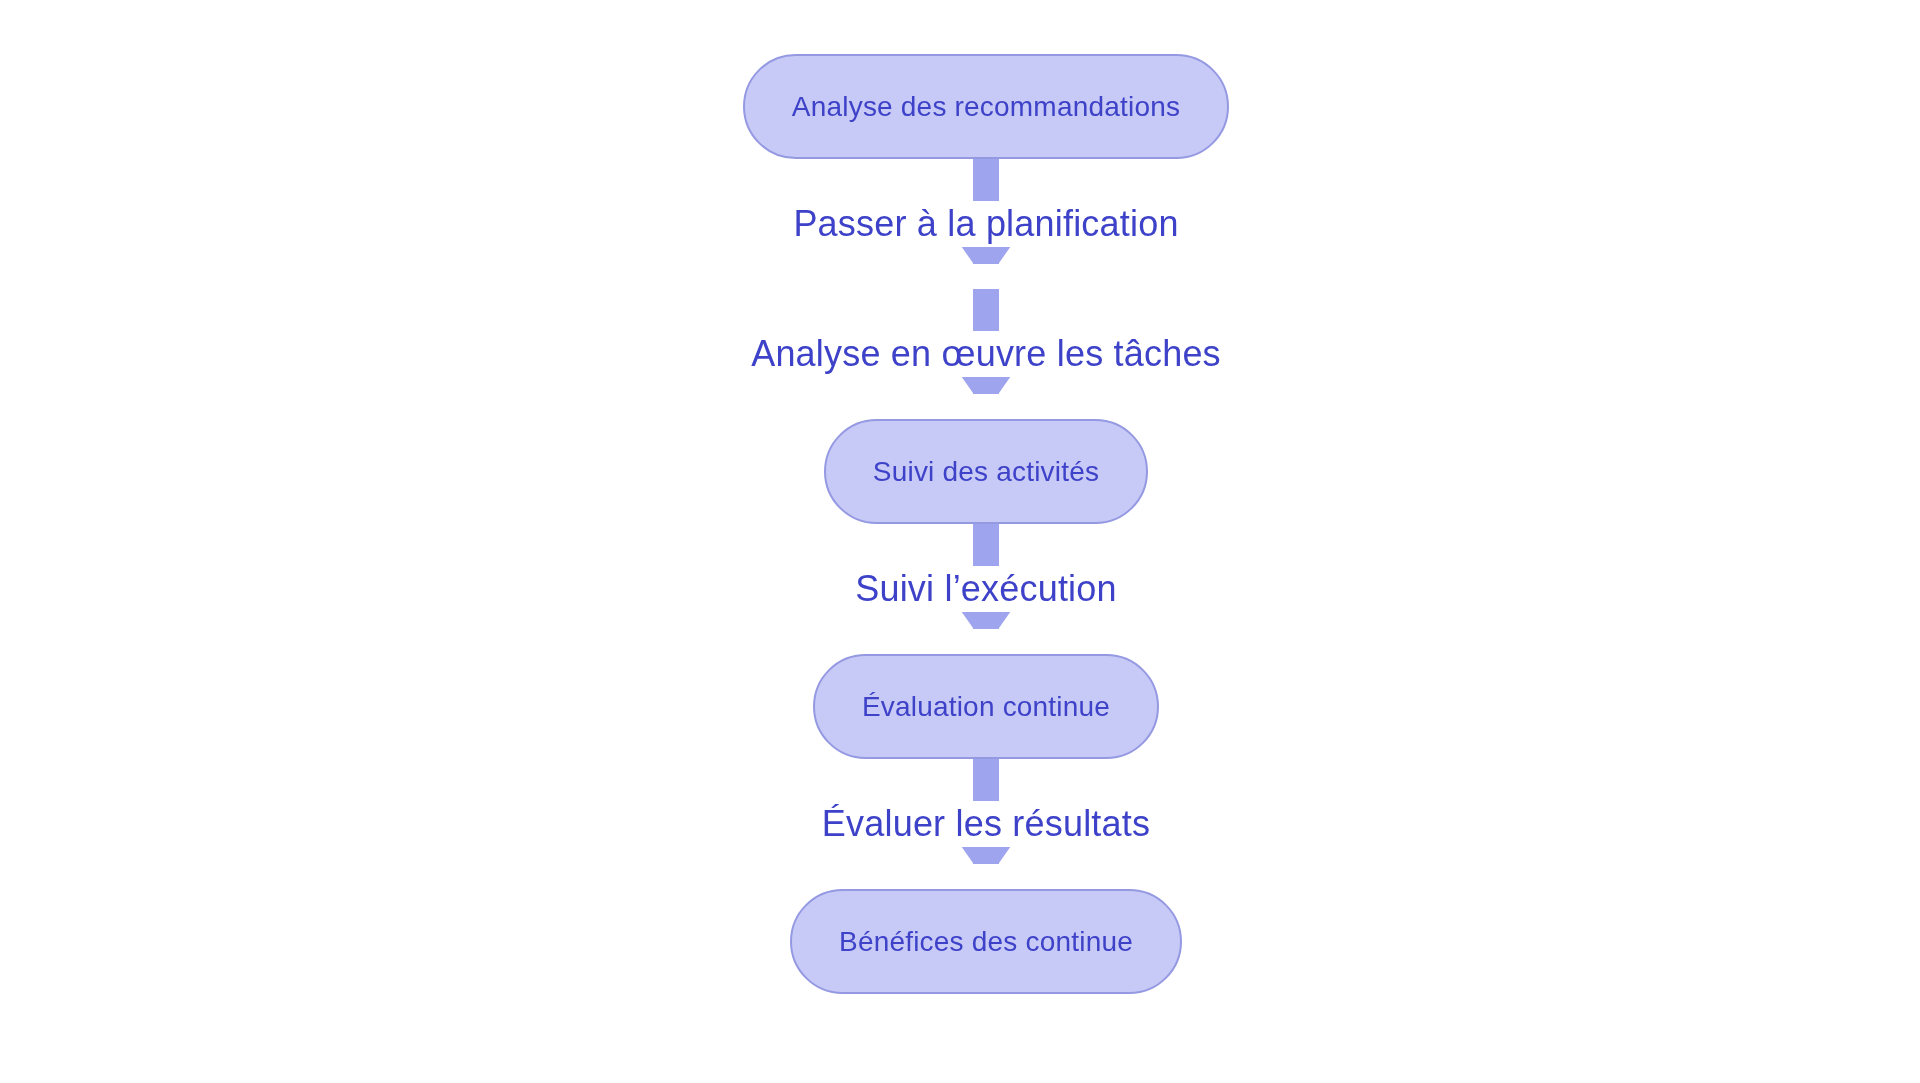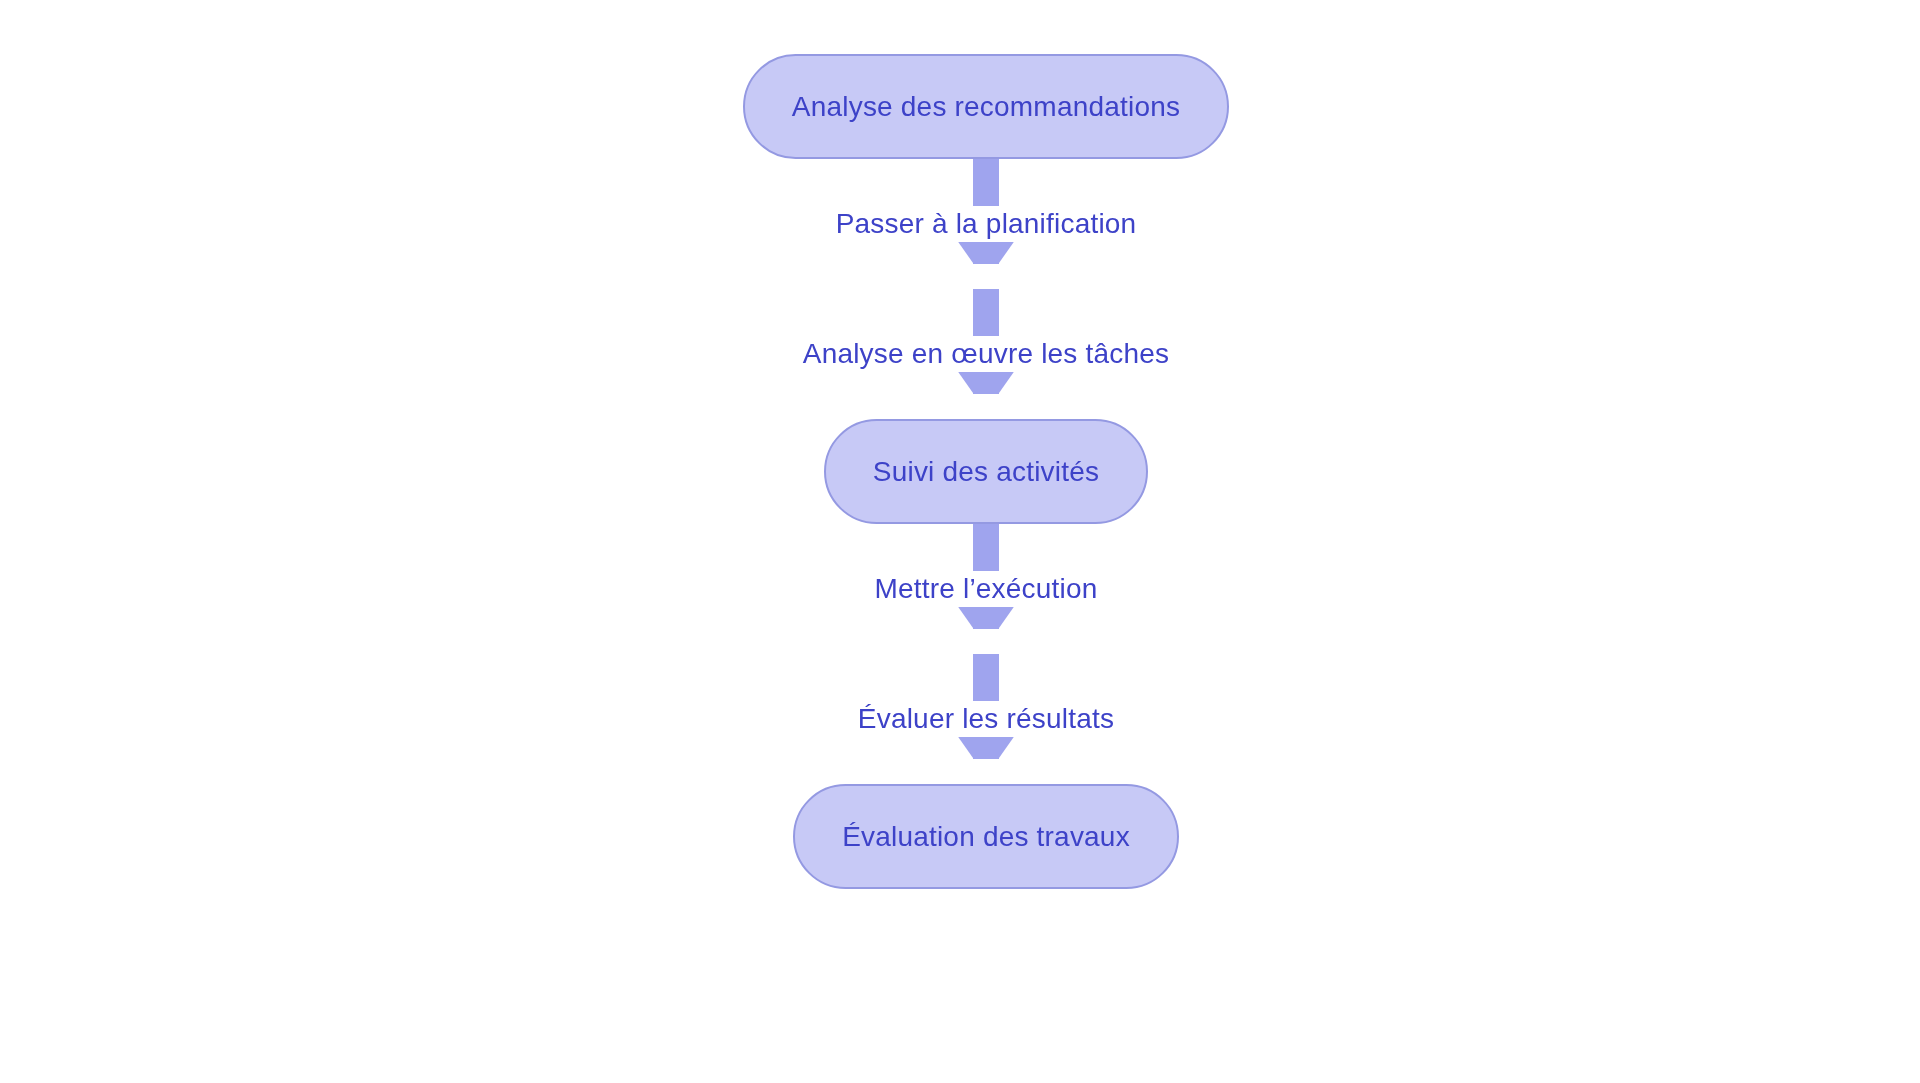--- a/index.html
+++ b/index.html
@@ -82,21 +82,21 @@
     border-left: 19px solid transparent;
     border-right: 19px solid transparent;
     border-top: 27px solid var(--edge-stroke);
     z-index: 1;
   }
   .edge-label {
     position: relative;
     z-index: 2;
     background: var(--background);
     padding: 2px 8px;
-    font-size: 28px;
+    font-size: 36px;
     color: var(--edge-label-text);
     white-space: nowrap;
     letter-spacing: 0.2px;
   }
 </style>
 </head>
 <body>
 
 <div class="canvas">
   <div class="flow">
@@ -118,28 +118,31 @@
       <div class="edge-label">Analyse en œuvre les tâches</div>
     </div>
 
     <div class="node node-3">
       <span>Suivi des activités</span>
     </div>
 
     <div class="connector">
       <div class="edge-line"></div>
       <div class="arrowhead"></div>
-      <div class="edge-label">Mettre l’exécution</div>
+      <div class="edge-label">Suivi l’exécution</div>
     </div>
 
+    <div class="node node-4">
+      <span>Évaluation continue</span>
+    </div>
 
     <div class="connector">
       <div class="edge-line"></div>
       <div class="arrowhead"></div>
       <div class="edge-label">Évaluer les résultats</div>
     </div>
 
     <div class="node node-5">
-      <span>Évaluation des travaux</span>
+      <span>Bénéfices des continue</span>
     </div>
 
   </div>
 </div>
 
 </body></html>

